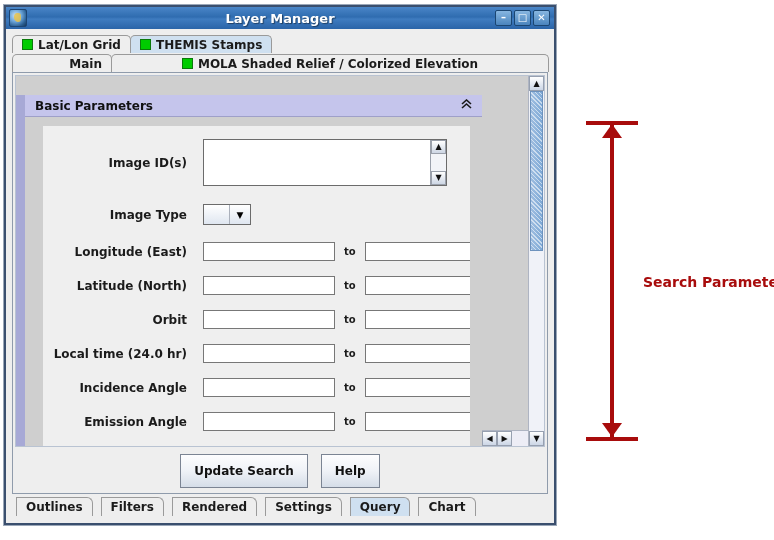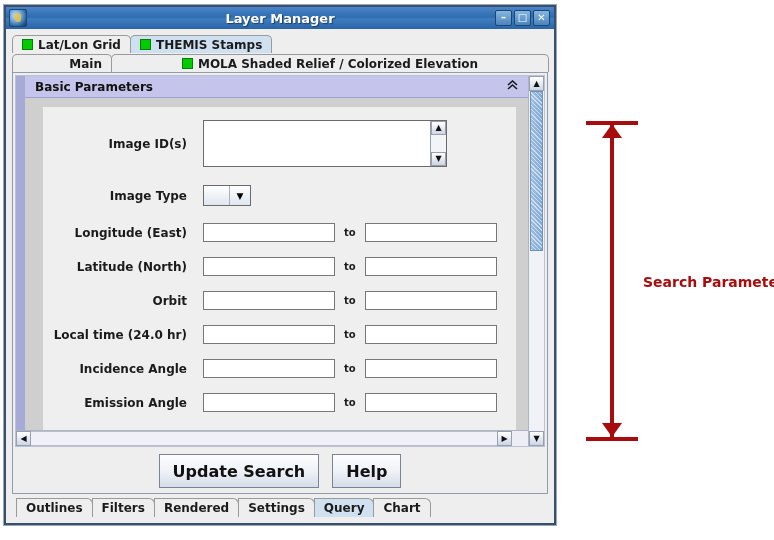--- a/index.html
+++ b/index.html
@@ -62,21 +62,21 @@
   .tabrow2{margin-top:0px;}
   
   #panelbody{
     flex:1;border:1px solid #8f9bab;background:#eeeeee;box-sizing:border-box;
     display:flex;flex-direction:column;min-height:0;
   }
   #scrollregion{
     flex:1;display:flex;min-height:0;border:1px solid #b9c3d2;margin:2px;
     background:#c8ccd4;box-sizing:border-box;position:relative;
   }
-  #scrollinner{flex:1;display:flex;flex-direction:column;min-width:0;overflow:hidden;background:#cfcfcf;}
+  #scrollinner{flex:1;display:flex;flex-direction:row;min-width:0;overflow:hidden;background:#cfcfcf;align-items:flex-end;}
   #formwrap{flex:1;display:flex;min-height:0;overflow:hidden;}
   #leftbar{width:9px;background:#a7a9d6;flex:none;}
   #formcol{flex:1;display:flex;flex-direction:column;min-width:0;background:#cfcfcf;}
   .section-header{
     height:21px;background:#c5c5ec;display:flex;align-items:center;
     border-bottom:1px solid #9fa0c9;flex:none;padding-left:10px;
   }
   .section-title{font-size:12px;font-weight:bold;color:#111111;}
   .collapse-ic{margin-left:auto;margin-right:9px;font-size:11px;color:#1a1a1a;cursor:pointer;line-height:1;}
   #fields{
@@ -139,28 +139,28 @@
   }
   .hsb-btn{
     width:15px;display:flex;align-items:center;justify-content:center;font-size:8px;color:#111;
     background:linear-gradient(to bottom,#ffffff,#ccd6e6);border:1px solid #97a0b0;box-sizing:border-box;cursor:pointer;line-height:1;
   }
   .hsb-track{flex:1;background:#eff1f7;border:1px solid #b9c0cc;border-left:none;border-right:none;box-sizing:border-box;}
   .hsb-corner{width:16px;background:#ededf6;}
   
   #btnbar{height:44px;display:flex;align-items:center;justify-content:center;gap:13px;flex:none;background:#eeeeee;}
   .btn{
-    height:22px;padding:16px 13px;font-size:16px;font-weight:bold;color:#111111;
+    height:22px;padding:16px 13px;font-size:12px;font-weight:bold;color:#111111;
     background:linear-gradient(to bottom,#fdfdfe 0%,#eff2f7 50%,#d5dde8 100%);
     border:1px solid #7b8493;box-sizing:border-box;cursor:pointer;
     display:flex;align-items:center;justify-content:center;
     font-family:"DejaVu Sans","Liberation Sans",sans-serif;
   }
   
-  #bottomtabs{height:20px;display:flex;align-items:center;margin-top:3px;flex:none;padding-left:4px;}
+  #bottomtabs{height:20px;display:flex;align-items:flex-start;margin-top:3px;flex:none;padding-left:4px;gap:9px;}
   .btab{
     height:19px;display:flex;align-items:center;padding:0 9px;
     font-size:12px;font-weight:bold;color:#1b1b1b;background:#eeeeee;
     border:1px solid #9a9a9a;border-bottom:none;border-radius:0 6px 0 0;
     cursor:pointer;box-sizing:border-box;margin-right:-1px;white-space:nowrap;
   }
   .btab.sel{background:#cfe0f0;}
   
   #annot{position:absolute;left:566px;top:0;width:208px;height:540px;}
   .ann-cap{position:absolute;left:20px;width:52px;height:4px;background:#a80c0c;}

